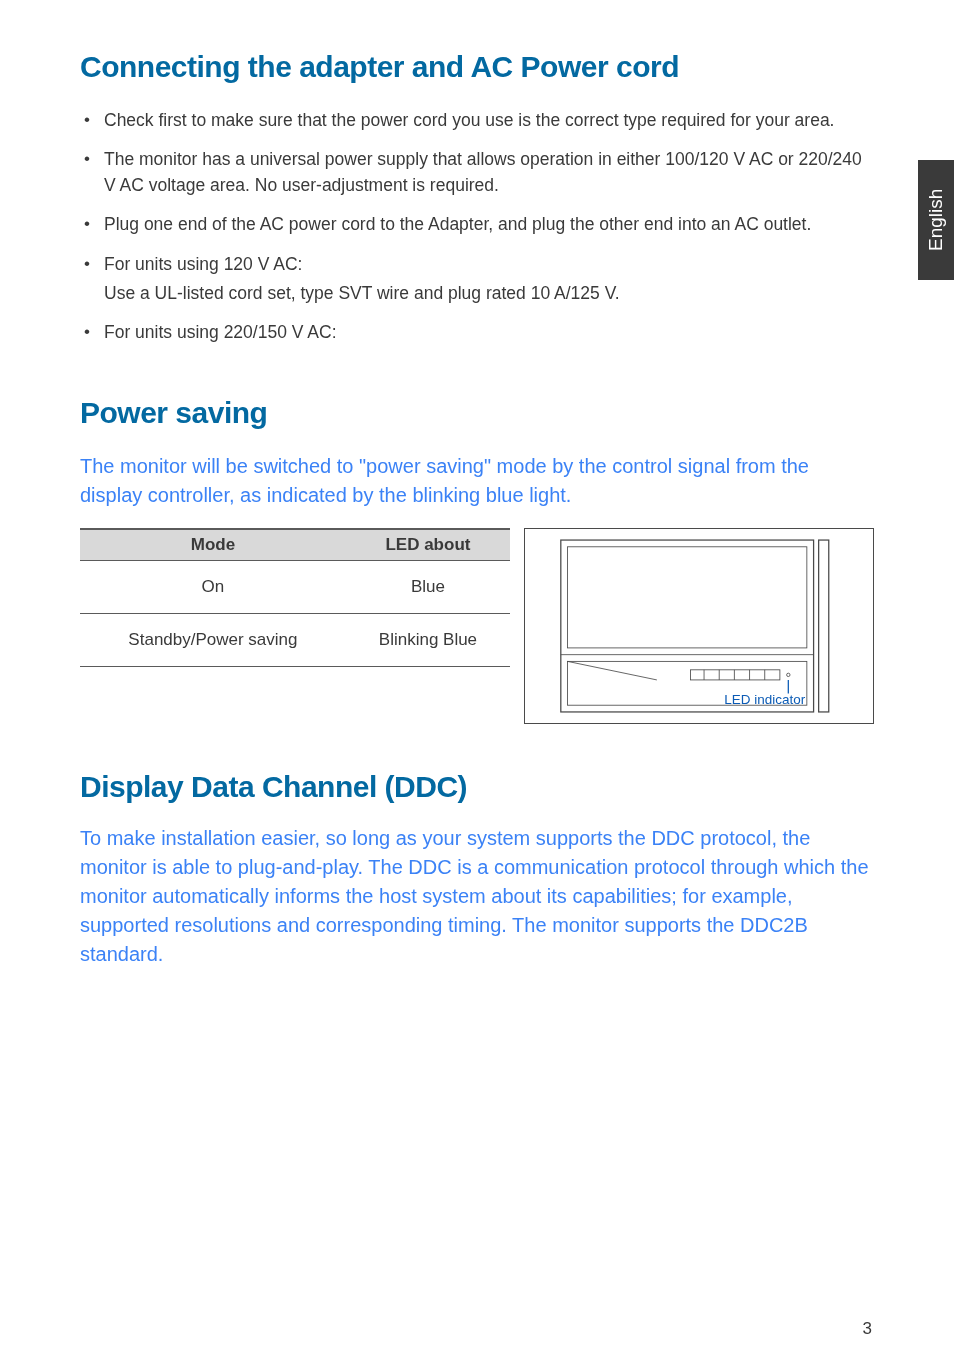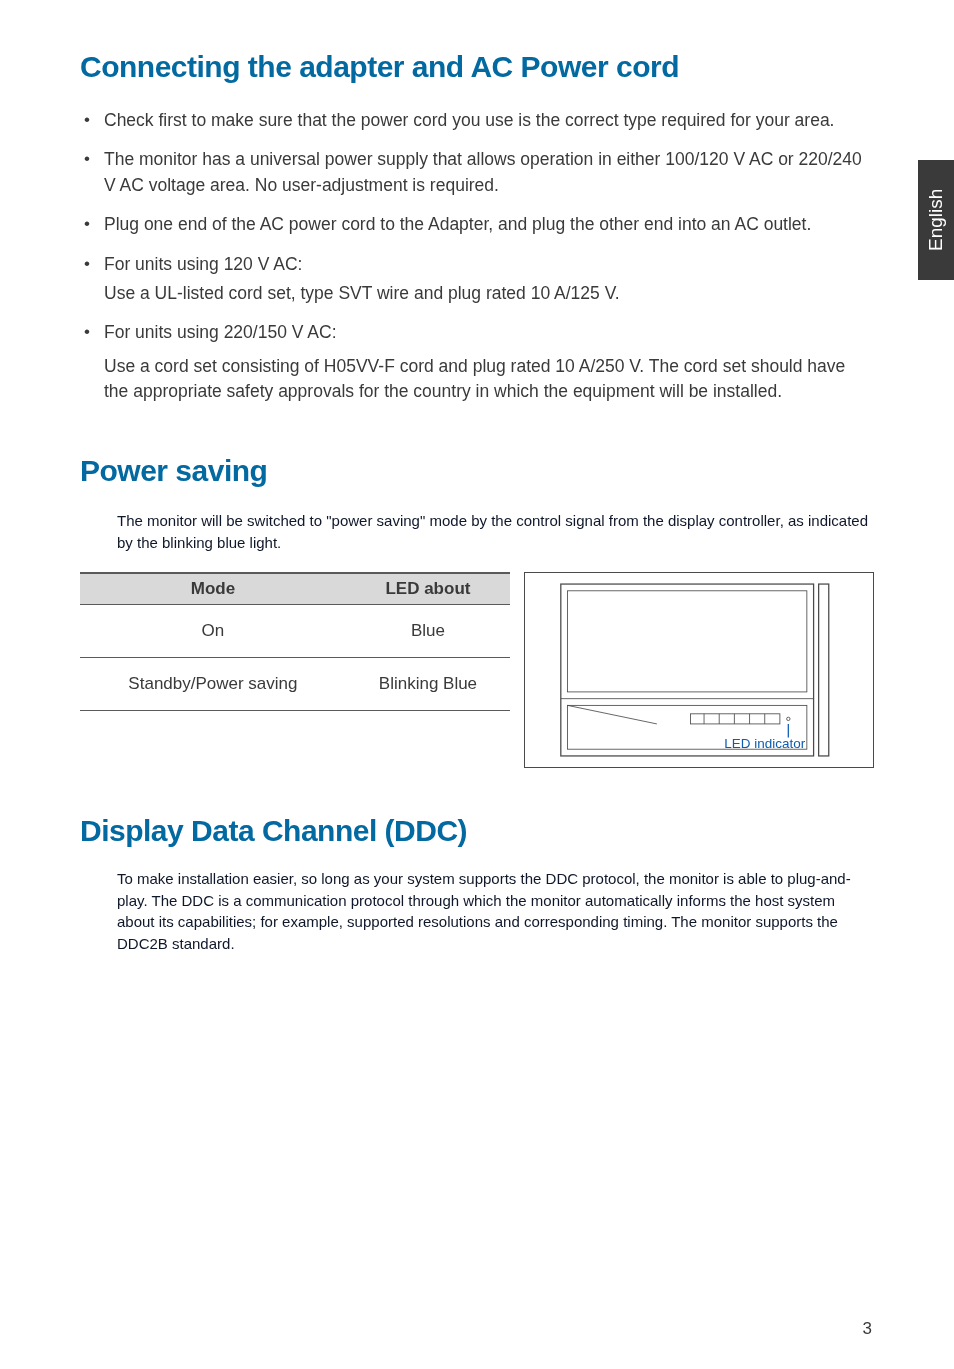--- a/index.html
+++ b/index.html
@@ -48,25 +48,24 @@
   }
   ul.bullets > li::before {
     content: "•";
     position: absolute;
     left: 4px;
     top: 0;
     font-size: 17px;
     color: #3a3a3a;
   }
   p.body {
-    font-size: 15px;
+    font-size: 20px;
     line-height: 1.45;
-    color: #0f172a;
+    color: #3b82f6;
     margin-bottom: 18px;
-    margin-left: 37px;
   }
   .two-col {
     display: flex;
     gap: 14px;
     align-items: flex-start;
   }
   .left-col { flex: 0 0 430px; }
   .right-col { flex: 1; }
   table.mode-table {
     width: 100%;
@@ -111,21 +110,20 @@
 <ul class="bullets">
   <li>Check first to make sure that the power cord you use is the correct type required for your area.</li>
   <li>The monitor has a universal power supply that allows operation in either 100/120 V AC or 220/240 V AC voltage area. No user-adjustment is required.</li>
   <li>Plug one end of the AC power cord to the Adapter, and plug the other end into an AC outlet.</li>
   <li>
     <span>For units using 120 V AC:</span>
     <div style="margin-top:4px;">Use a UL-listed cord set, type SVT wire and plug rated 10 A/125 V.</div>
   </li>
   <li>
     <span>For units using 220/150 V AC:</span>
-    <div style="margin-top:8px;">Use a cord set consisting of H05VV-F cord and plug rated 10 A/250 V. The cord set should have the appropriate safety approvals for the country in which the equipment will be installed.</div>
   </li>
 </ul>
 
 <h1 class="sec2">Power saving</h1>
 <p class="body">The monitor will be switched to "power saving" mode by the control signal from the display controller, as indicated by the blinking blue light.</p>
 
 <div class="two-col">
   <div class="left-col">
     <table class="mode-table">
       <thead>

